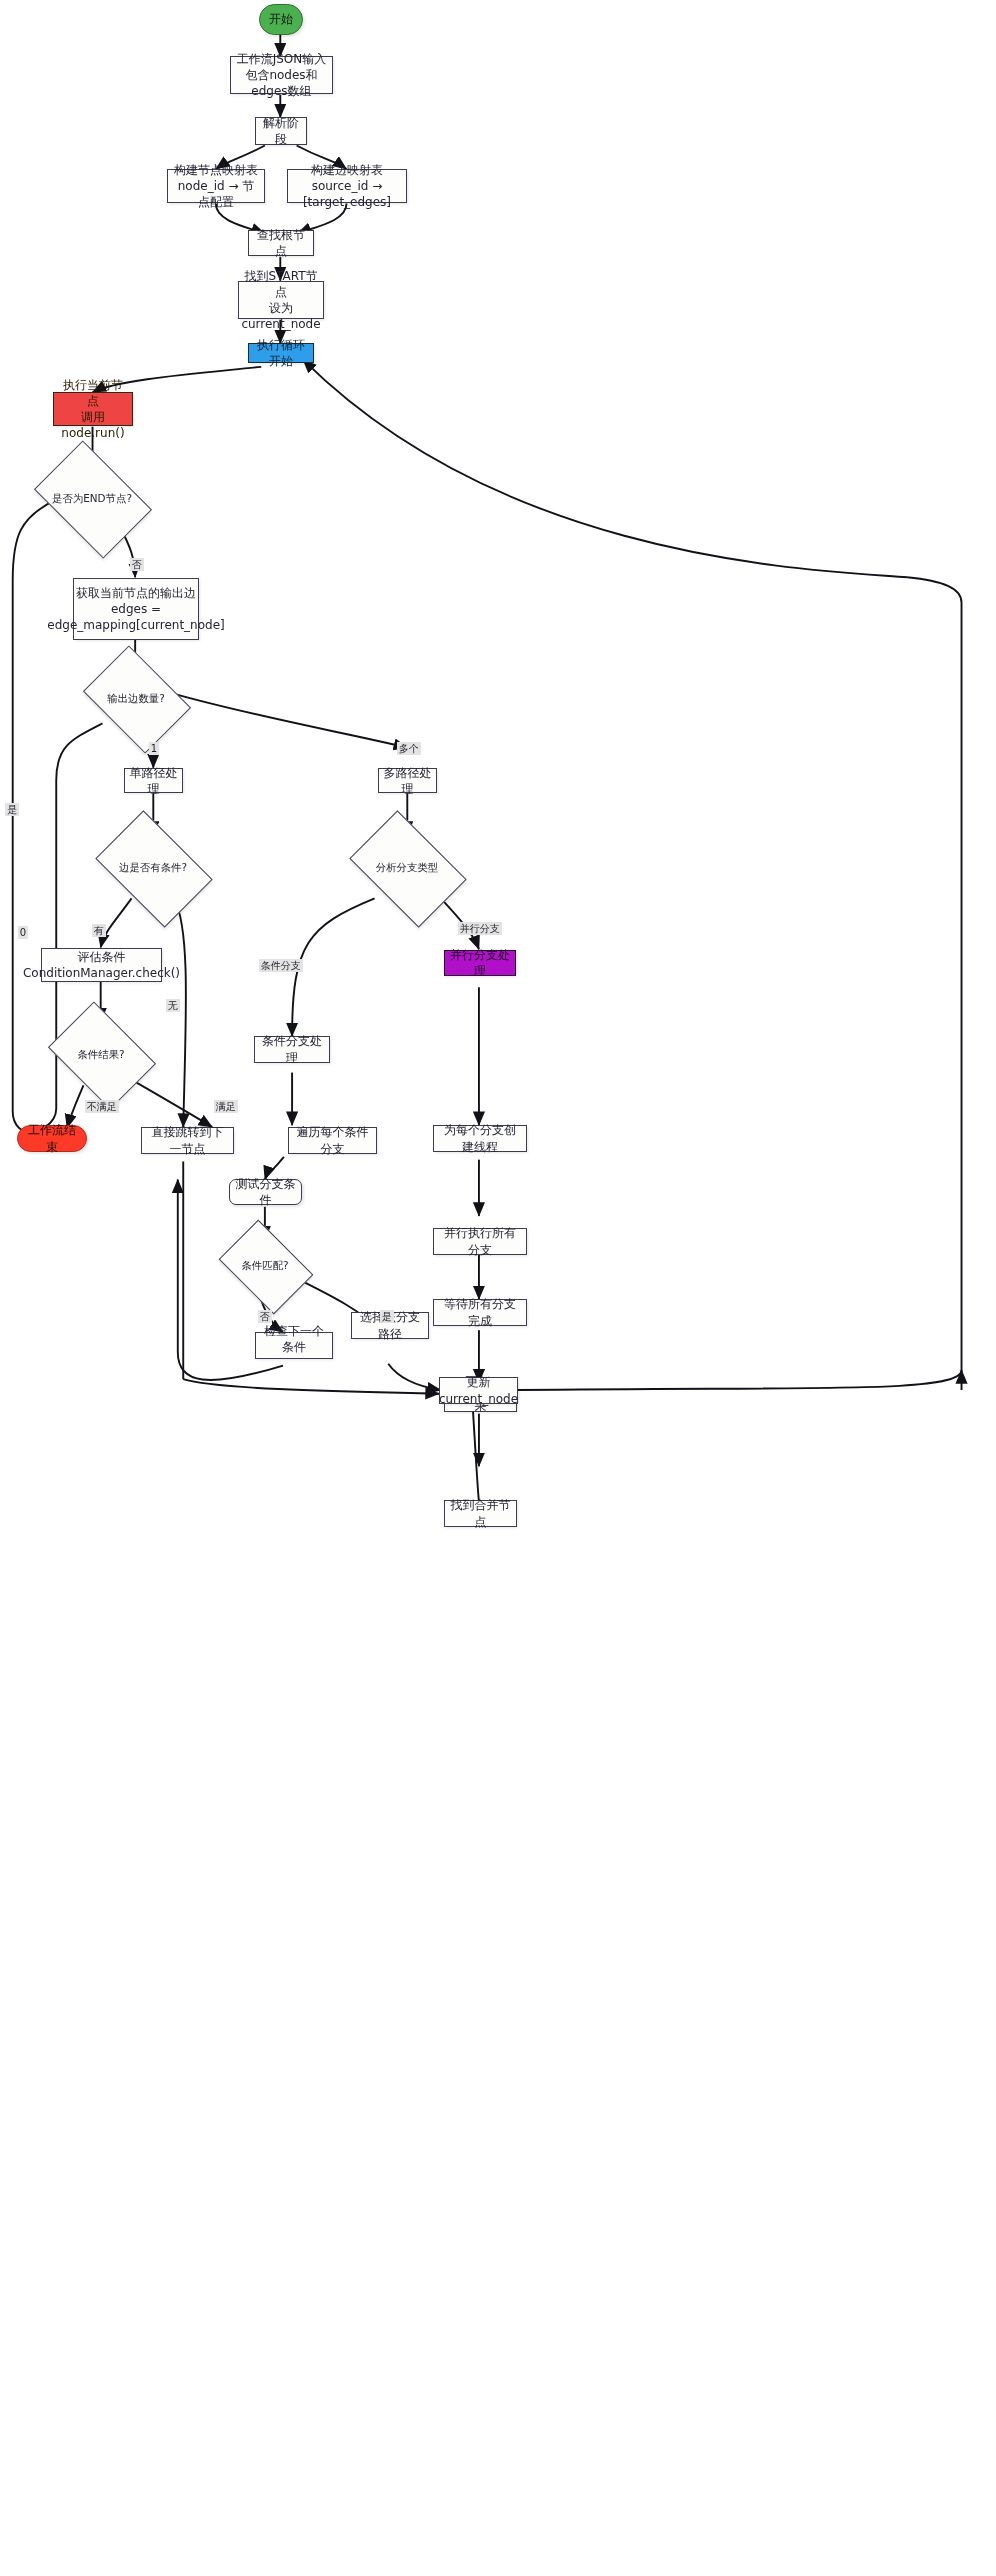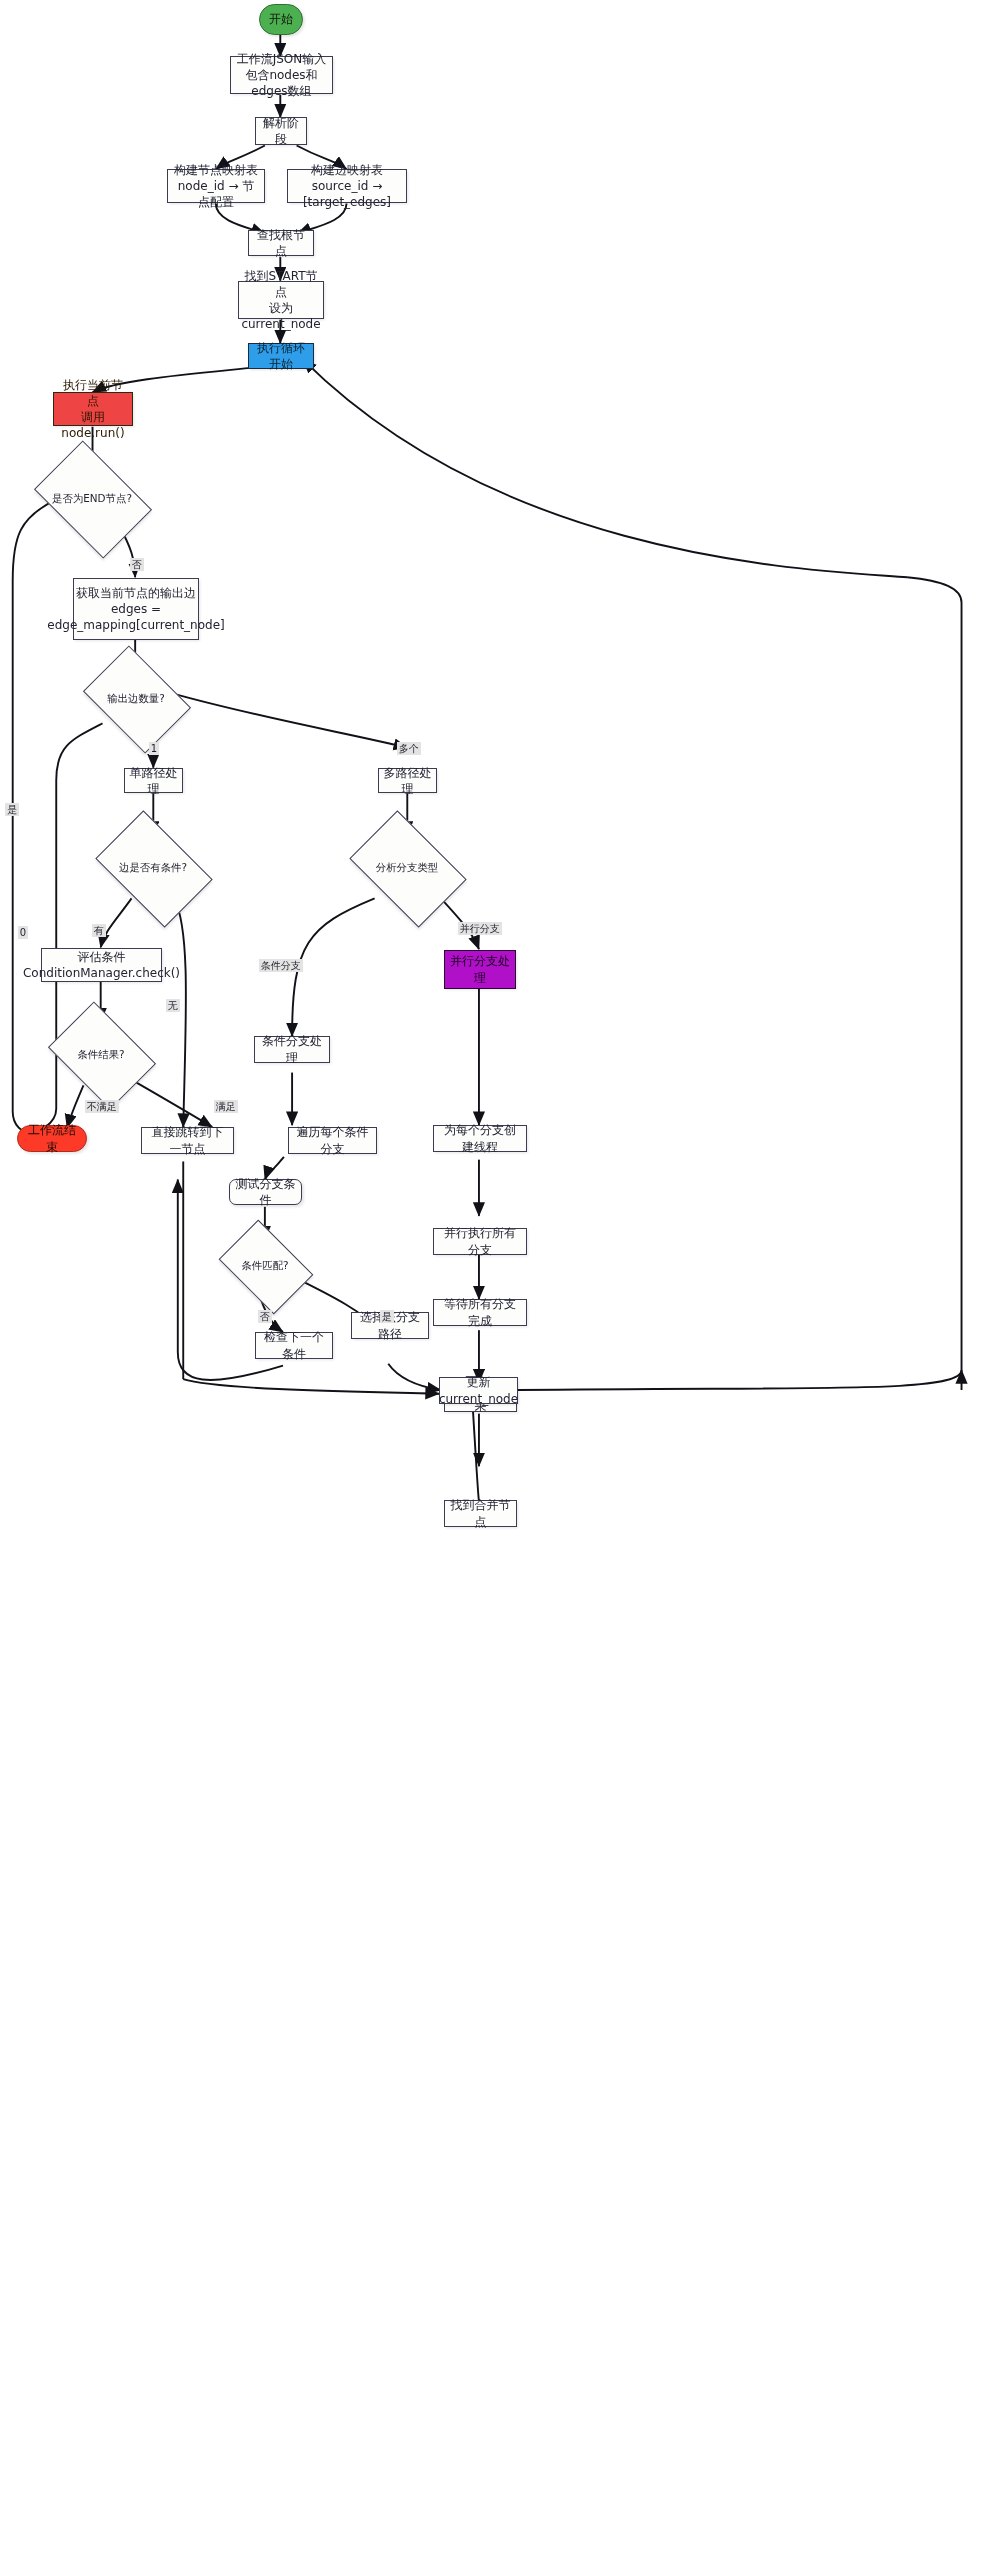--- a/index.html
+++ b/index.html
@@ -230,21 +230,21 @@
 
   <div class="node" style="left:248px; top:230px; width:66px; height:26px;">
     <span>查找根节点</span>
   </div>
 
   <div class="node" style="left:238px; top:281px; width:86px; height:38px;">
     <span>找到START节点
 设为current_node</span>
   </div>
 
-  <div class="node loopstart" style="left:248px; top:343px; width:66px; height:26px;">
+  <div class="node loopstart" style="left:248px; top:343px; width:66px; height:20px;">
     <span>执行循环开始</span>
   </div>
 
   <div class="node exec" style="left:53px; top:392px; width:80px; height:34px;">
     <span>执行当前节点
 调用node.run()</span>
   </div>
 
   <div class="diamond" style="left:44px; top:465px; width:96px; height:67px;">
     <div class="shape"></div>
@@ -278,21 +278,21 @@
   <div class="diamond" style="left:359px; top:835px; width:96px; height:66px;">
     <div class="shape"></div>
     <div class="dlabel">分析分支类型</div>
   </div>
 
   <div class="node" style="left:41px; top:948px; width:121px; height:34px;">
     <span>评估条件
 ConditionManager.check()</span>
   </div>
 
-  <div class="node parallel" style="left:444px; top:950px; width:72px; height:39px;">
+  <div class="node parallel" style="left:444px; top:950px; width:72px; height:26px;">
     <span>并行分支处理</span>
   </div>
 
   <div class="diamond" style="left:58px; top:1023px; width:86px; height:63px;">
     <div class="shape"></div>
     <div class="dlabel">条件结果?</div>
   </div>
 
   <div class="node" style="left:254px; top:1036px; width:76px; height:27px;">
     <span>条件分支处理</span>
@@ -328,21 +328,21 @@
 
   <div class="diamond" style="left:227px; top:1239px; width:76px; height:54px;">
     <div class="shape"></div>
     <div class="dlabel">条件匹配?</div>
   </div>
 
   <div class="node" style="left:444px; top:1383px; width:73px; height:29px;">
     <span>合并执行结果</span>
   </div>
 
-  <div class="node" style="left:255px; top:1332px; width:78px; height:27px;">
+  <div class="node" style="left:255px; top:1332px; width:78px; height:27px;align-items:flex-end;">
     <span>检查下一个条件</span>
   </div>
 
   <div class="node" style="left:351px; top:1312px; width:78px; height:27px;">
     <span>选择该分支路径</span>
   </div>
 
   <div class="node" style="left:444px; top:1466px; width:73px; height:27px;margin-top:34px;">
     <span>找到合并节点</span>
   </div>

